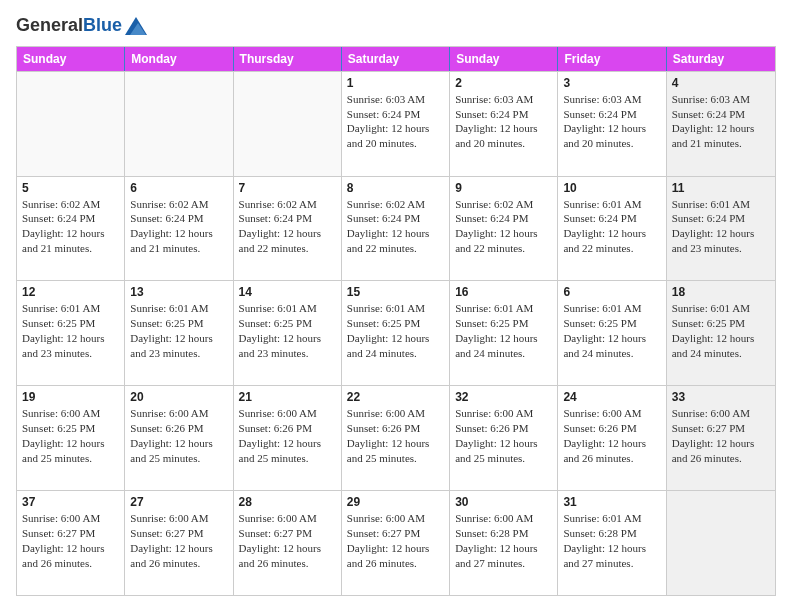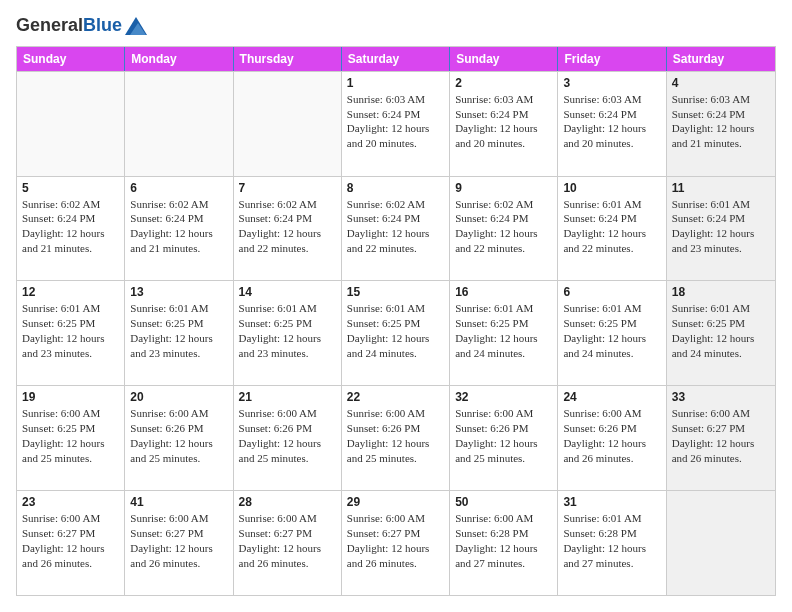--- a/index.html
+++ b/index.html
@@ -309,49 +309,49 @@
           <div class="cal-cell shaded">
             <div class="day-num">33</div>
             <div class="day-info" style="white-space: pre-line;">Sunrise: 6:00 AM
 Sunset: 6:27 PM
 Daylight: 12 hours
 and 26 minutes.</div>
           </div>
         </div>
         <div class="cal-row">
           <div class="cal-cell">
-            <div class="day-num">23</div>
-            <div class="day-info" style="white-space: pre-line;">Sunrise: 6:00 AM
-Sunset: 6:27 PM
-Daylight: 12 hours
-and 26 minutes.</div>
-          </div>
-          <div class="cal-cell">
-            <div class="day-num">41</div>
+            <div class="day-num">37</div>
+            <div class="day-info" style="white-space: pre-line;">Sunrise: 6:00 AM
+Sunset: 6:27 PM
+Daylight: 12 hours
+and 26 minutes.</div>
+          </div>
+          <div class="cal-cell">
+            <div class="day-num">27</div>
             <div class="day-info" style="white-space: pre-line;">Sunrise: 6:00 AM
 Sunset: 6:27 PM
 Daylight: 12 hours
 and 26 minutes.</div>
           </div>
           <div class="cal-cell">
             <div class="day-num">28</div>
             <div class="day-info" style="white-space: pre-line;">Sunrise: 6:00 AM
 Sunset: 6:27 PM
 Daylight: 12 hours
 and 26 minutes.</div>
           </div>
           <div class="cal-cell">
             <div class="day-num">29</div>
             <div class="day-info" style="white-space: pre-line;">Sunrise: 6:00 AM
 Sunset: 6:27 PM
 Daylight: 12 hours
 and 26 minutes.</div>
           </div>
           <div class="cal-cell">
-            <div class="day-num">50</div>
+            <div class="day-num">30</div>
             <div class="day-info" style="white-space: pre-line;">Sunrise: 6:00 AM
 Sunset: 6:28 PM
 Daylight: 12 hours
 and 27 minutes.</div>
           </div>
           <div class="cal-cell">
             <div class="day-num">31</div>
             <div class="day-info" style="white-space: pre-line;">Sunrise: 6:01 AM
 Sunset: 6:28 PM
 Daylight: 12 hours

